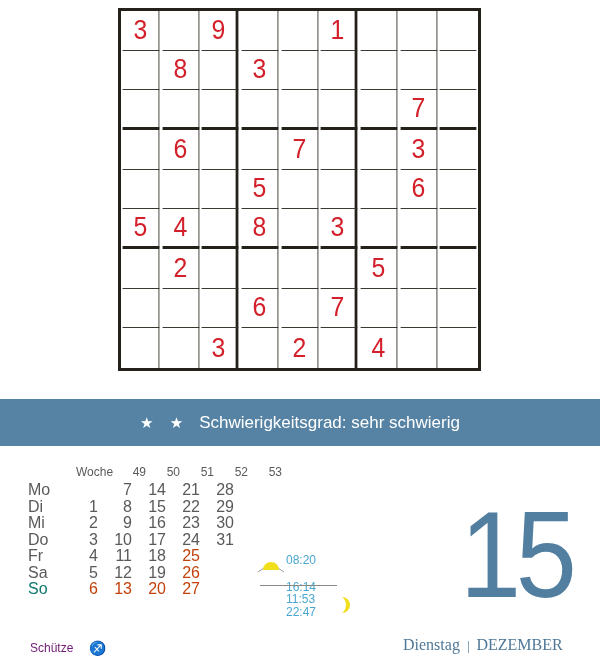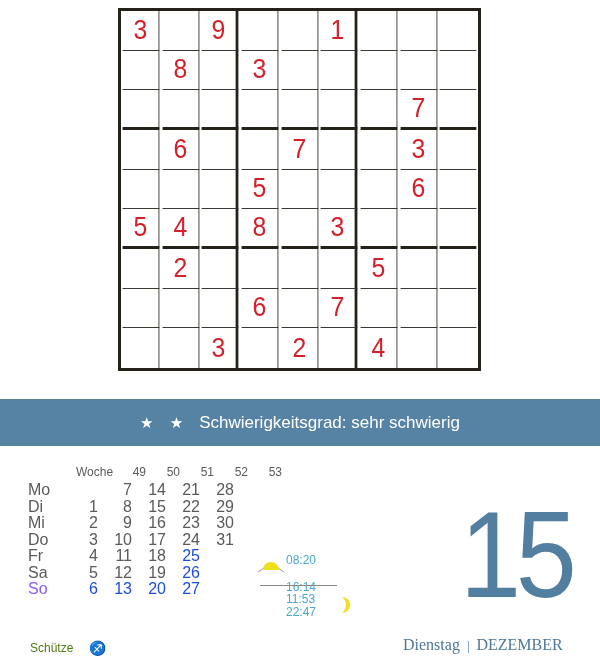--- a/index.html
+++ b/index.html
@@ -11,23 +11,23 @@
   .cell.thickR { border-right:3px solid #23211a; }
   .cell.thickB { border-bottom:3px solid #23211a; }
   .banner { position:absolute; left:0; top:399px; width:600px; height:47px; background:#5683a3; color:#fff; display:flex; align-items:center; justify-content:center; font-size:17px; }
   .banner .stars { margin-right:10px; letter-spacing:6px; font-size:15px; }
   .cal { position:absolute; left:28px; top:462px; color:#5a5a5a; }
   .cal .row { display:flex; height:16.5px; align-items:center; font-size:16px; }
   .cal .lbl { width:36px; }
   .cal .num { width:34px; text-align:right; }
   .cal .hdr { font-size:12px; height:20px; }
   .cal .hdr .lbl { width:36px;margin-left:48px; }
-  .cal .red { color:#1d4ed8; }
-  .cal .so { color:#8b5cf6; }
-  .zodiac { position:absolute; left:30px; top:640px; color:#4d7c0f; font-size:12px; display:flex; align-items:center; }
+  .cal .red { color:#c2410c; }
+  .cal .so { color:#0f766e; }
+  .zodiac { position:absolute; left:30px; top:640px; color:#701a75; font-size:12px; display:flex; align-items:center; }
   .zodiac .sym { margin-left:16px; font-size:14px; }
   .times { position:absolute; left:255px; top:552px; width:82px; color:#4aa7cf; font-size:12px; }
   .times .t { position:absolute; left:31px; line-height:12px; }
   .times .sep { position:absolute; left:5px; top:33px; width:77px; height:1px; background:#888; }
   .sun { position:absolute; left:3px; top:7px; width:26px; height:14px; }
   .moon { position:absolute; left:85px; top:44px; width:14px; height:18px; }
   .bigdate { position:absolute; left:460px; top:494px; font-size:122px; color:#527fa0; line-height:1; letter-spacing:-6px; transform:scaleX(0.9); transform-origin:left top; }
   .daymonth { position:absolute; left:403px; top:636px; font-size:16px; color:#4f7898;font-family:Liberation Serif, serif; }
 </style>
 </head>

